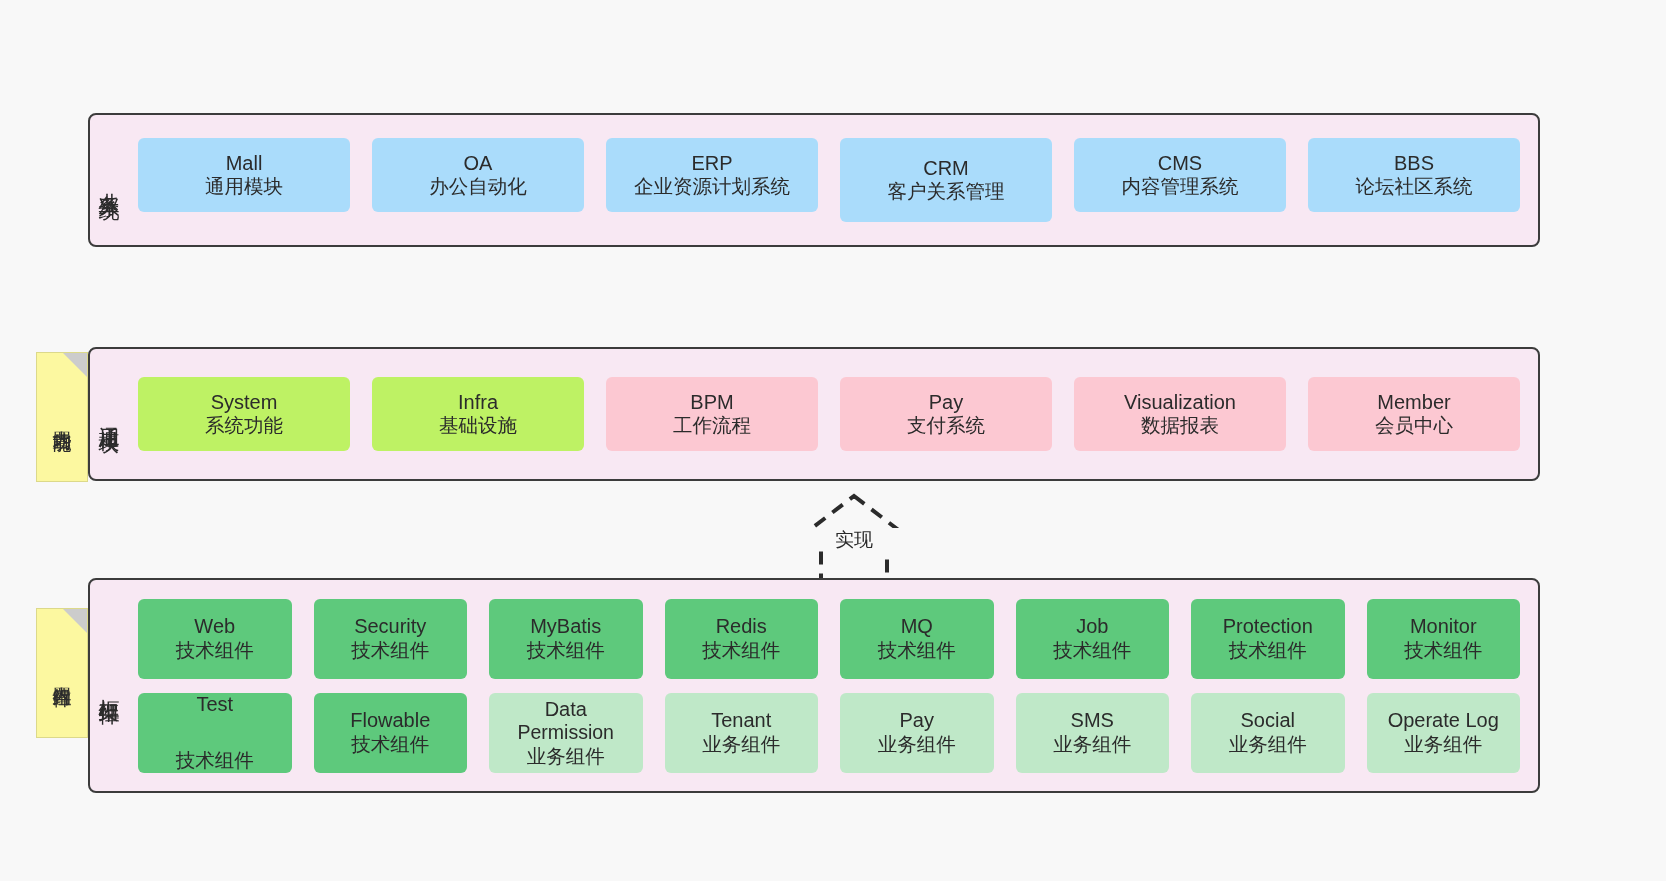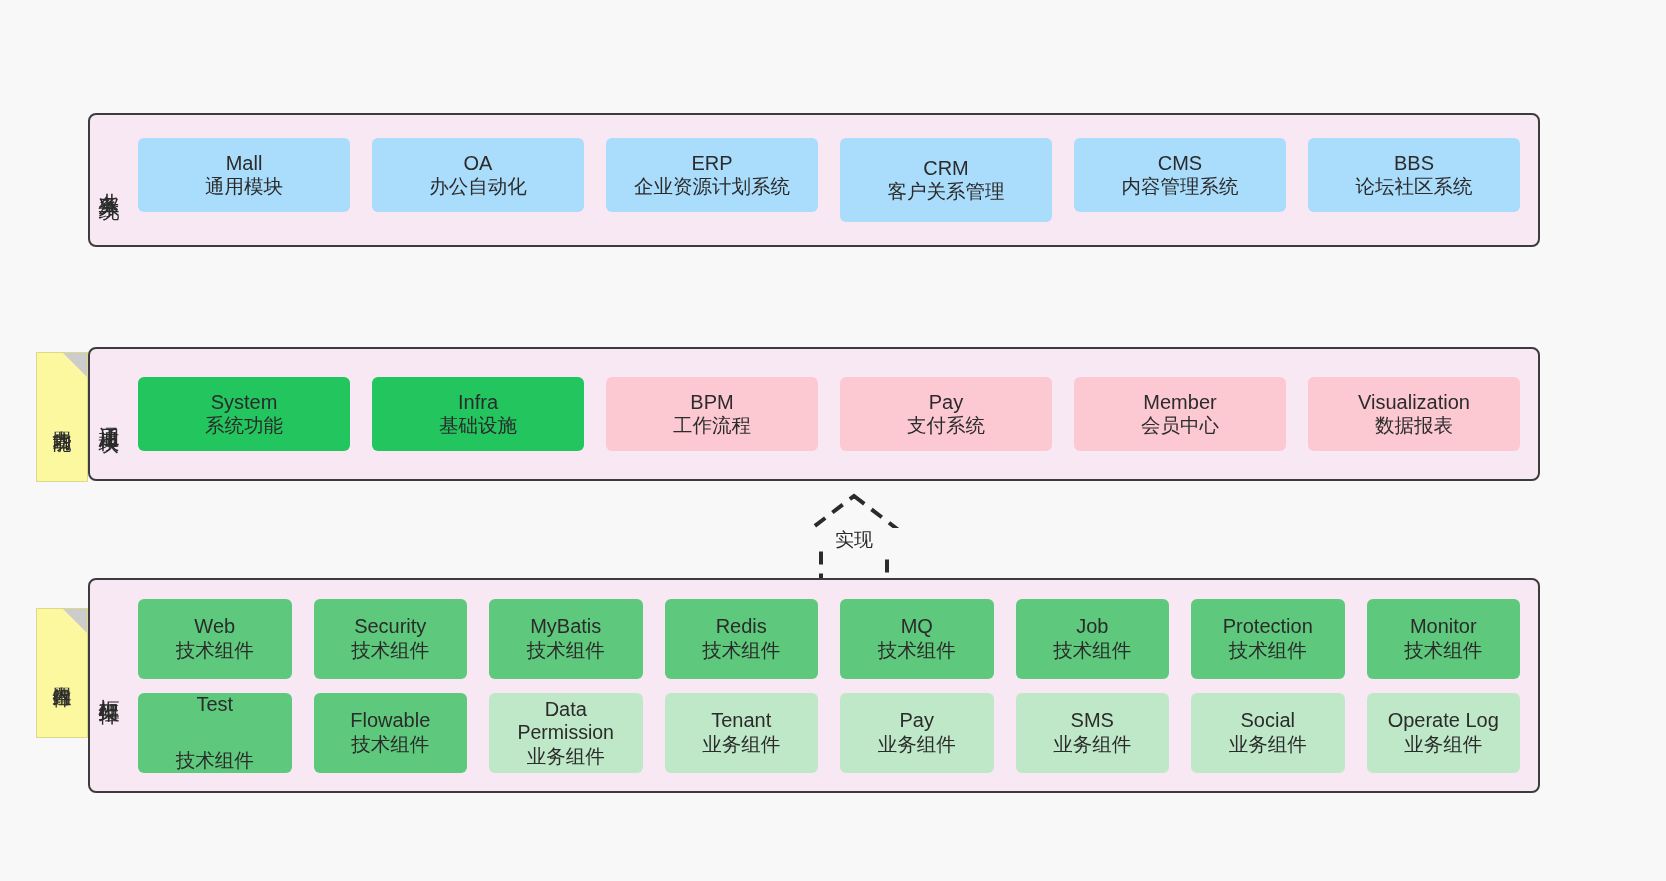--- a/index.html
+++ b/index.html
@@ -61,21 +61,21 @@
     line-height: 1.22;
     padding: 6px 4px;
     user-select: none;
   }
   .card .l1 { font-size: 20px; }
   .card .l2 { font-size: 19.5px; }
   .card .l3 { font-size: 19.5px; }
 
   
   .c-blue      { background: #aadcfb; }
-  .c-red       { background: #22c55e; }
+  .c-red       { background: #bef264; }
   .c-pink      { background: #fcc8d2; }
   .c-green     { background: #5ec97c; }
   .c-lightgreen{ background: #bfe8c8; }
 
   
   .note {
     position: absolute;
     background: #fcf8a0;
     border: 1px solid #dcd98a;
     width: 52px;
@@ -176,26 +176,26 @@
         </div>
         <div class="card c-pink" style="height:74px;">
           <span class="l1">BPM</span>
           <span class="l2">工作流程</span>
         </div>
         <div class="card c-pink" style="height:74px;">
           <span class="l1">Pay</span>
           <span class="l2">支付系统</span>
         </div>
         <div class="card c-pink" style="height:74px;">
+          <span class="l1">Visualization</span>
+          <span class="l2">数据报表</span>
+        </div>
+        <div class="card c-pink" style="height:74px;">
           <span class="l1">Member</span>
           <span class="l2">会员中心</span>
-        </div>
-        <div class="card c-pink" style="height:74px;">
-          <span class="l1">Visualization</span>
-          <span class="l2">数据报表</span>
         </div>
       </div>
     </div>
   </div>
 
   <div class="arrow" style="left:779px; top:490px;">
     <svg viewBox="0 0 150 96" preserveAspectRatio="none" aria-hidden="true">
       <path d="M 75 6 L 143 58 L 108 58 L 108 94 L 42 94 L 42 58 L 7 58 Z" fill="none" stroke="#2b2b2b" stroke-width="4" stroke-dasharray="13 9" stroke-linejoin="miter" stroke-linecap="butt"></path>
     </svg>
     <div class="alabel">实现</div>

